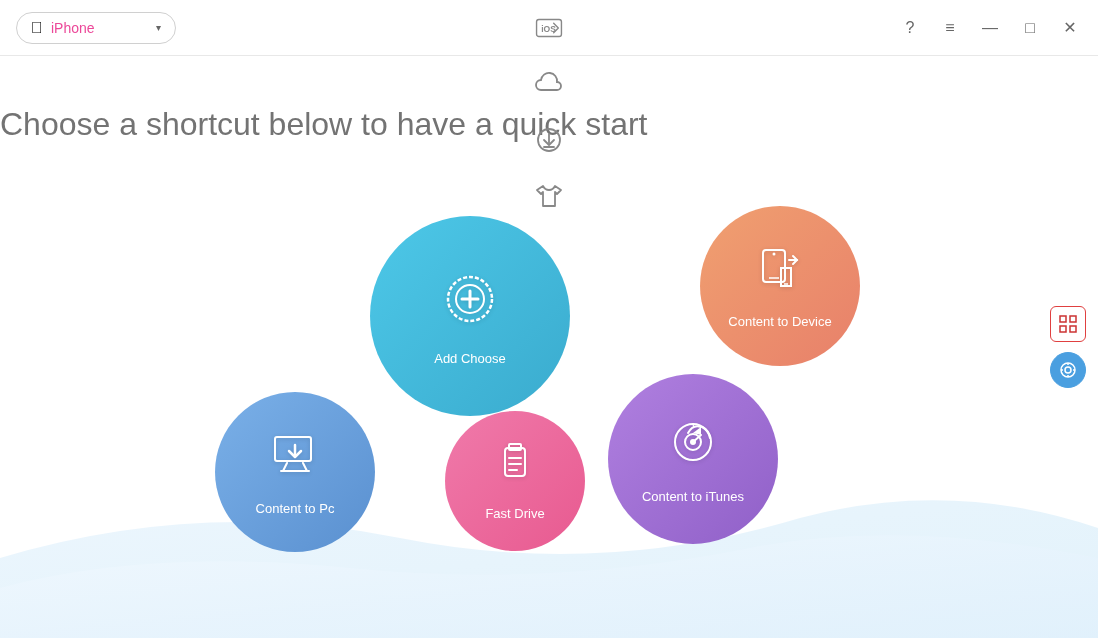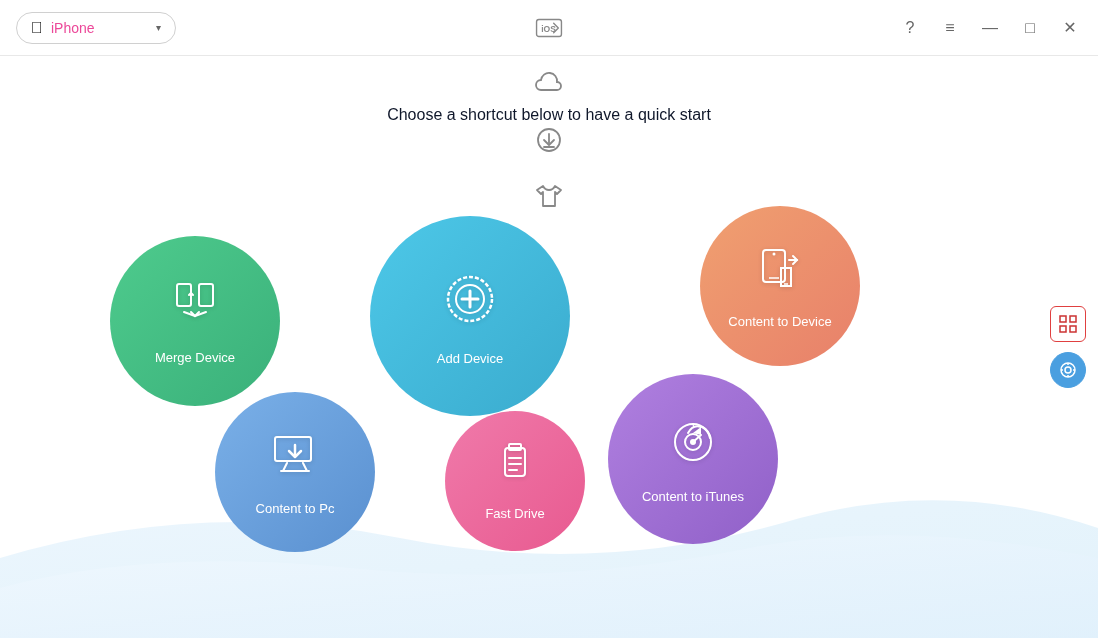--- a/index.html
+++ b/index.html
@@ -110,24 +110,24 @@
     .wave-bg {
       position: absolute;
       bottom: 0;
       left: 0;
       width: 100%;
       height: 260px;
       z-index: 0;
     }
 
     .page-title {
-      text-align: center;
-      font-size: 16px;
+      text-align: left;
+      font-size: 32px;
       font-weight: 400;
-      color: #0f172a;
+      color: #737373;
       padding-top: 50px;
       position: relative;
       z-index: 5;
     }
 
     
     .circles-container {
       position: absolute;
       top: 120px;
       left: 0;
@@ -348,41 +348,29 @@
       </linearGradient>
     </defs>
     <path d="M0 180 Q200 120 400 160 Q600 200 800 140 Q950 100 1098 150 L1098 260 L0 260 Z" fill="url(#waveGrad1)"></path>
     <path d="M0 210 Q150 170 350 190 Q550 210 750 170 Q900 140 1098 180 L1098 260 L0 260 Z" fill="url(#waveGrad2)"></path>
   </svg>
 
   <div class="page-title">Choose a shortcut below to have a quick start</div>
 
   <div class="circles-container">
 
-    <div class="circle-btn circle-merge">
-      <svg width="52" height="52" viewBox="0 0 52 52" fill="none">
-        <rect x="8" y="6" width="14" height="22" rx="2" stroke="white" stroke-width="2"></rect>
-        <rect x="30" y="6" width="14" height="22" rx="2" stroke="white" stroke-width="2"></rect>
-        <path d="M22 34 L26 38 L30 34" stroke="white" stroke-width="2" fill="none" stroke-linecap="round"></path>
-        <line x1="15" y1="34" x2="26" y2="38" stroke="white" stroke-width="2" stroke-linecap="round"></line>
-        <line x1="37" y1="34" x2="26" y2="38" stroke="white" stroke-width="2" stroke-linecap="round"></line>
-        <polyline points="20,17 22,15 24,17" stroke="white" stroke-width="2" stroke-linecap="round" fill="none"></polyline>
-        <line x1="22" y1="15" x2="22" y2="21" stroke="white" stroke-width="2" stroke-linecap="round"></line>
-      </svg>
-      <span class="circle-label">Merge Device</span>
-    </div>
 
     <div class="circle-btn circle-add">
       <svg width="64" height="64" viewBox="0 0 64 64" fill="none">
         <circle cx="32" cy="32" r="22" stroke="white" stroke-width="2.5" stroke-dasharray="4 2"></circle>
         <circle cx="32" cy="32" r="14" stroke="white" stroke-width="2"></circle>
         <line x1="32" y1="24" x2="32" y2="40" stroke="white" stroke-width="3" stroke-linecap="round"></line>
         <line x1="24" y1="32" x2="40" y2="32" stroke="white" stroke-width="3" stroke-linecap="round"></line>
       </svg>
-      <span class="circle-label">Add Device</span>
+      <span class="circle-label">Add Choose</span>
     </div>
 
     <div class="circle-btn circle-content-device">
       <svg width="50" height="50" viewBox="0 0 50 50" fill="none">
         <rect x="8" y="6" width="22" height="32" rx="3" stroke="white" stroke-width="2"></rect>
         <line x1="14" y1="34" x2="24" y2="34" stroke="white" stroke-width="1.5"></line>
         <line x1="19" y1="10" x2="19" y2="10" stroke="white" stroke-width="3" stroke-linecap="round"></line>
         <path d="M26 24 L36 24 L36 42 L26 42 Z" stroke="white" stroke-width="2" rx="2" fill="none"></path>
         <line x1="29" y1="40" x2="33" y2="40" stroke="white" stroke-width="1.5"></line>
         <path d="M34 16 L42 16" stroke="white" stroke-width="2" stroke-linecap="round"></path>

